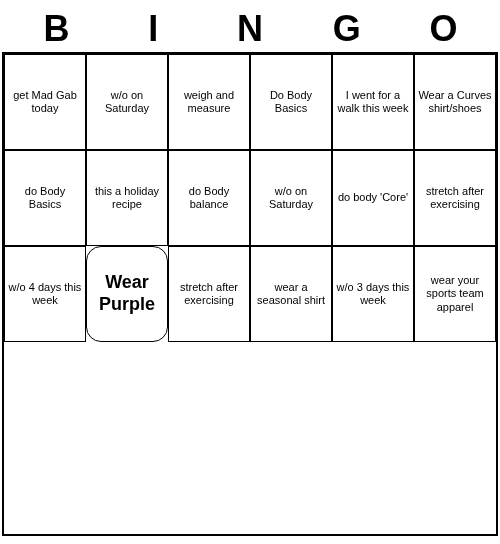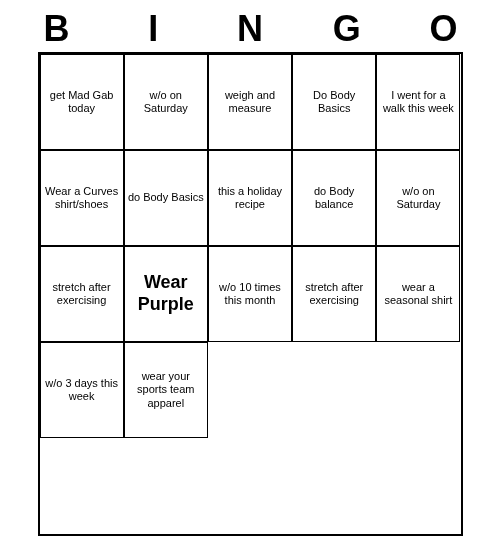--- a/index.html
+++ b/index.html
@@ -23,41 +23,42 @@
     }
     .bingo-letter {
       width: 88px;
       text-align: center;
       font-size: 36px;
       font-weight: bold;
       font-family: Arial, sans-serif;
     }
     .bingo-grid {
       display: grid;
-      grid-template-columns: repeat(5, 1fr);
+      grid-template-columns: repeat(6, 1fr);
       grid-template-rows: repeat(5, 1fr);
-      width: 425px;
+      width: 496px;
       height: 490px;
       border: 2px solid #000;
     }
     .bingo-cell {
       border: 1px solid #000;
       display: flex;
       align-items: center;
       justify-content: center;
       text-align: center;
       font-size: 11px;
       padding: 3px;
       line-height: 1.2;
       background: #fff;
     }
     .bingo-cell.purple-bg {
       background: #fff;
       font-size: 18px;
       font-weight: bold;
+      border-radius: 15px;
     }
   </style>
 </head>
 <body>
 
 <div class="bingo-title">
   <span class="bingo-letter">B</span>
   <span class="bingo-letter">I</span>
   <span class="bingo-letter">N</span>
   <span class="bingo-letter">G</span>
@@ -68,20 +69,21 @@
     <div class="bingo-cell">get Mad Gab today</div>
     <div class="bingo-cell">w/o on Saturday</div>
     <div class="bingo-cell">weigh and measure</div>
     <div class="bingo-cell">Do Body Basics</div>
     <div class="bingo-cell">I went for a walk this week</div>
     <div class="bingo-cell">Wear a Curves shirt/shoes</div>
     <div class="bingo-cell">do Body Basics</div>
     <div class="bingo-cell">this a holiday recipe</div>
     <div class="bingo-cell">do Body balance</div>
     <div class="bingo-cell">w/o on Saturday</div>
+    <div class="bingo-cell">do body 'Core'</div>
     <div class="bingo-cell">stretch after exercising</div>
+    <div class="bingo-cell">w/o 4 days this week</div>
     <div class="bingo-cell purple-bg">Wear Purple</div>
-    <div class="bingo-cell">w/o 10 times this month</div>
     <div class="bingo-cell">stretch after exercising</div>
     <div class="bingo-cell">wear a seasonal shirt</div>
     <div class="bingo-cell">w/o 3 days this week</div>
     <div class="bingo-cell">wear your sports team apparel</div>
   </div>
 
 </body></html>

